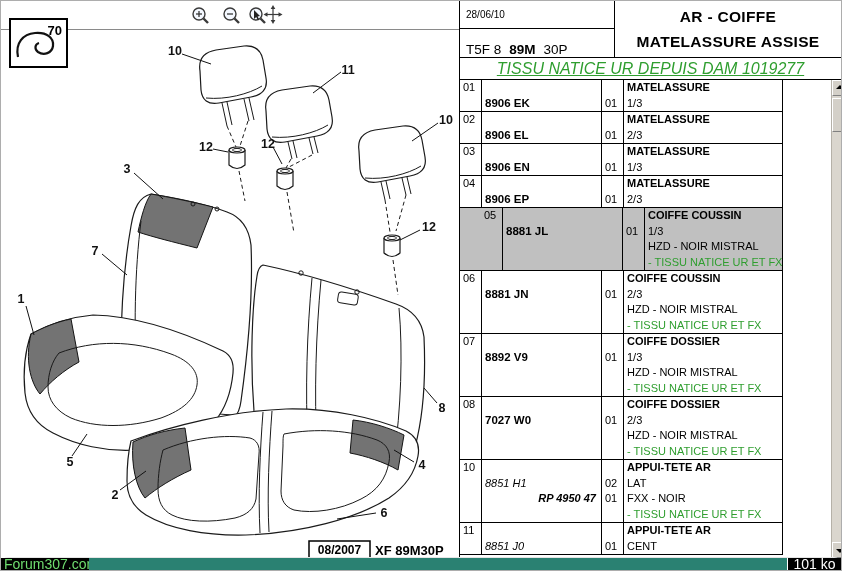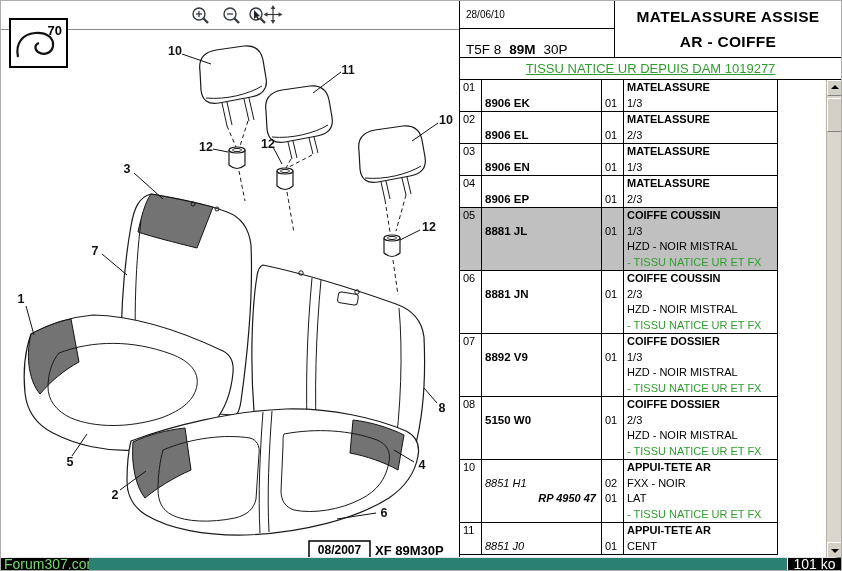--- a/index.html
+++ b/index.html
@@ -11,26 +11,26 @@
   .right-pane{position:absolute;left:458px;top:0;width:382px;height:556px;border-left:1px solid #000;
               background:#fff;box-sizing:border-box;}
   .hdr{display:flex;height:56px;border-bottom:1px solid #000;}
   .hdr-left{width:155px;border-right:1px solid #000;display:flex;flex-direction:column;box-sizing:border-box;}
   .hdr-date{height:28px;border-bottom:1px solid #000;display:flex;align-items:center;padding-left:6px;font-size:10px;box-sizing:border-box;}
   .hdr-code{flex:1;display:flex;align-items:flex-end;padding-left:6px;font-size:13.5px;}
   .hdr-code b{margin:0 8px;}
   .hdr-title{flex:1;display:flex;flex-direction:column;align-items:center;justify-content:center;
              font-weight:bold;font-size:15.5px;line-height:25px;letter-spacing:.3px;}
   .banner{height:22px;border-bottom:1px solid #000;display:flex;align-items:center;justify-content:center;
-          color:var(--green,#2f9e2f);font-size:13px;text-decoration:underline;box-sizing:border-box;}
+          color:var(--green,#2f9e2f);font-style:italic;font-size:16px;text-decoration:underline;box-sizing:border-box;}
 
   .table-zone{display:flex;height:478px;gap:48px;}
   .rows{width:364px;background:#fff;}
   .prow{display:flex;border-bottom:1px solid #000;background:#fff;}
-  .prow.hl{background:var(--highlight,#c0c0c0);}
+  .prow.hl{background:var(--highlight,#c0c0c0);padding-left:21px;}
   .cell{box-sizing:border-box;border-right:1px solid #000;overflow:hidden;}
   .c-idx{width:22px;}
   .c-part{width:120px;}
   .c-qty{width:22px;}
   .c-desc{flex:1 1 auto;}
   .ln{height:15.5px;line-height:15.5px;font-size:11px;padding-left:3px;white-space:nowrap;overflow:hidden;}
   .ln.bd{font-weight:bold;}
   .ln.gr{color:var(--green,#2f9e2f);}
   .ln.part-bd{font-weight:bold;font-size:11.5px;}
   .ln.part-it{font-style:italic;}
@@ -235,22 +235,22 @@
     <div class="hdr">
       <div class="hdr-left">
         <div class="hdr-date">28/06/10</div>
         <div class="hdr-code">
           <span>T5F 8</span>
           <b>89M</b>
           <span>30P</span>
         </div>
       </div>
       <div class="hdr-title">
+        <div>AR - COIFFE</div>
         <div>MATELASSURE ASSISE</div>
-        <div>AR - COIFFE</div>
       </div>
     </div>
 
     <div class="banner">TISSU NATICE UR DEPUIS DAM 1019277</div>
 
     <div class="table-zone">
       <div class="rows">
           <div class="prow">
             <div class="cell c-idx">
               <div class="ln">01</div>
@@ -381,21 +381,21 @@
               <div class="ln">HZD - NOIR MISTRAL</div>
               <div class="ln gr">- TISSU NATICE UR ET FX</div>
             </div>
           </div>
           <div class="prow">
             <div class="cell c-idx">
               <div class="ln">08</div>
             </div>
             <div class="cell c-part">
               <div class="ln"></div>
-              <div class="ln part-bd">5150 W0</div>
+              <div class="ln part-bd">7027 W0</div>
             </div>
             <div class="cell c-qty">
               <div class="ln"></div>
               <div class="ln">01</div>
               <div class="ln"></div>
               <div class="ln"></div>
             </div>
             <div class="cell c-desc">
               <div class="ln bd">COIFFE DOSSIER</div>
               <div class="ln">2/3</div>
@@ -413,22 +413,22 @@
               <div class="ln rp">RP 4950 47</div>
             </div>
             <div class="cell c-qty">
               <div class="ln"></div>
               <div class="ln">02</div>
               <div class="ln">01</div>
               <div class="ln"></div>
             </div>
             <div class="cell c-desc">
               <div class="ln bd">APPUI-TETE AR</div>
+              <div class="ln">LAT</div>
               <div class="ln">FXX - NOIR</div>
-              <div class="ln">LAT</div>
               <div class="ln gr">- TISSU NATICE UR ET FX</div>
             </div>
           </div>
           <div class="prow">
             <div class="cell c-idx">
               <div class="ln">11</div>
             </div>
             <div class="cell c-part">
               <div class="ln"></div>
               <div class="ln part-it">8851 J0</div>

